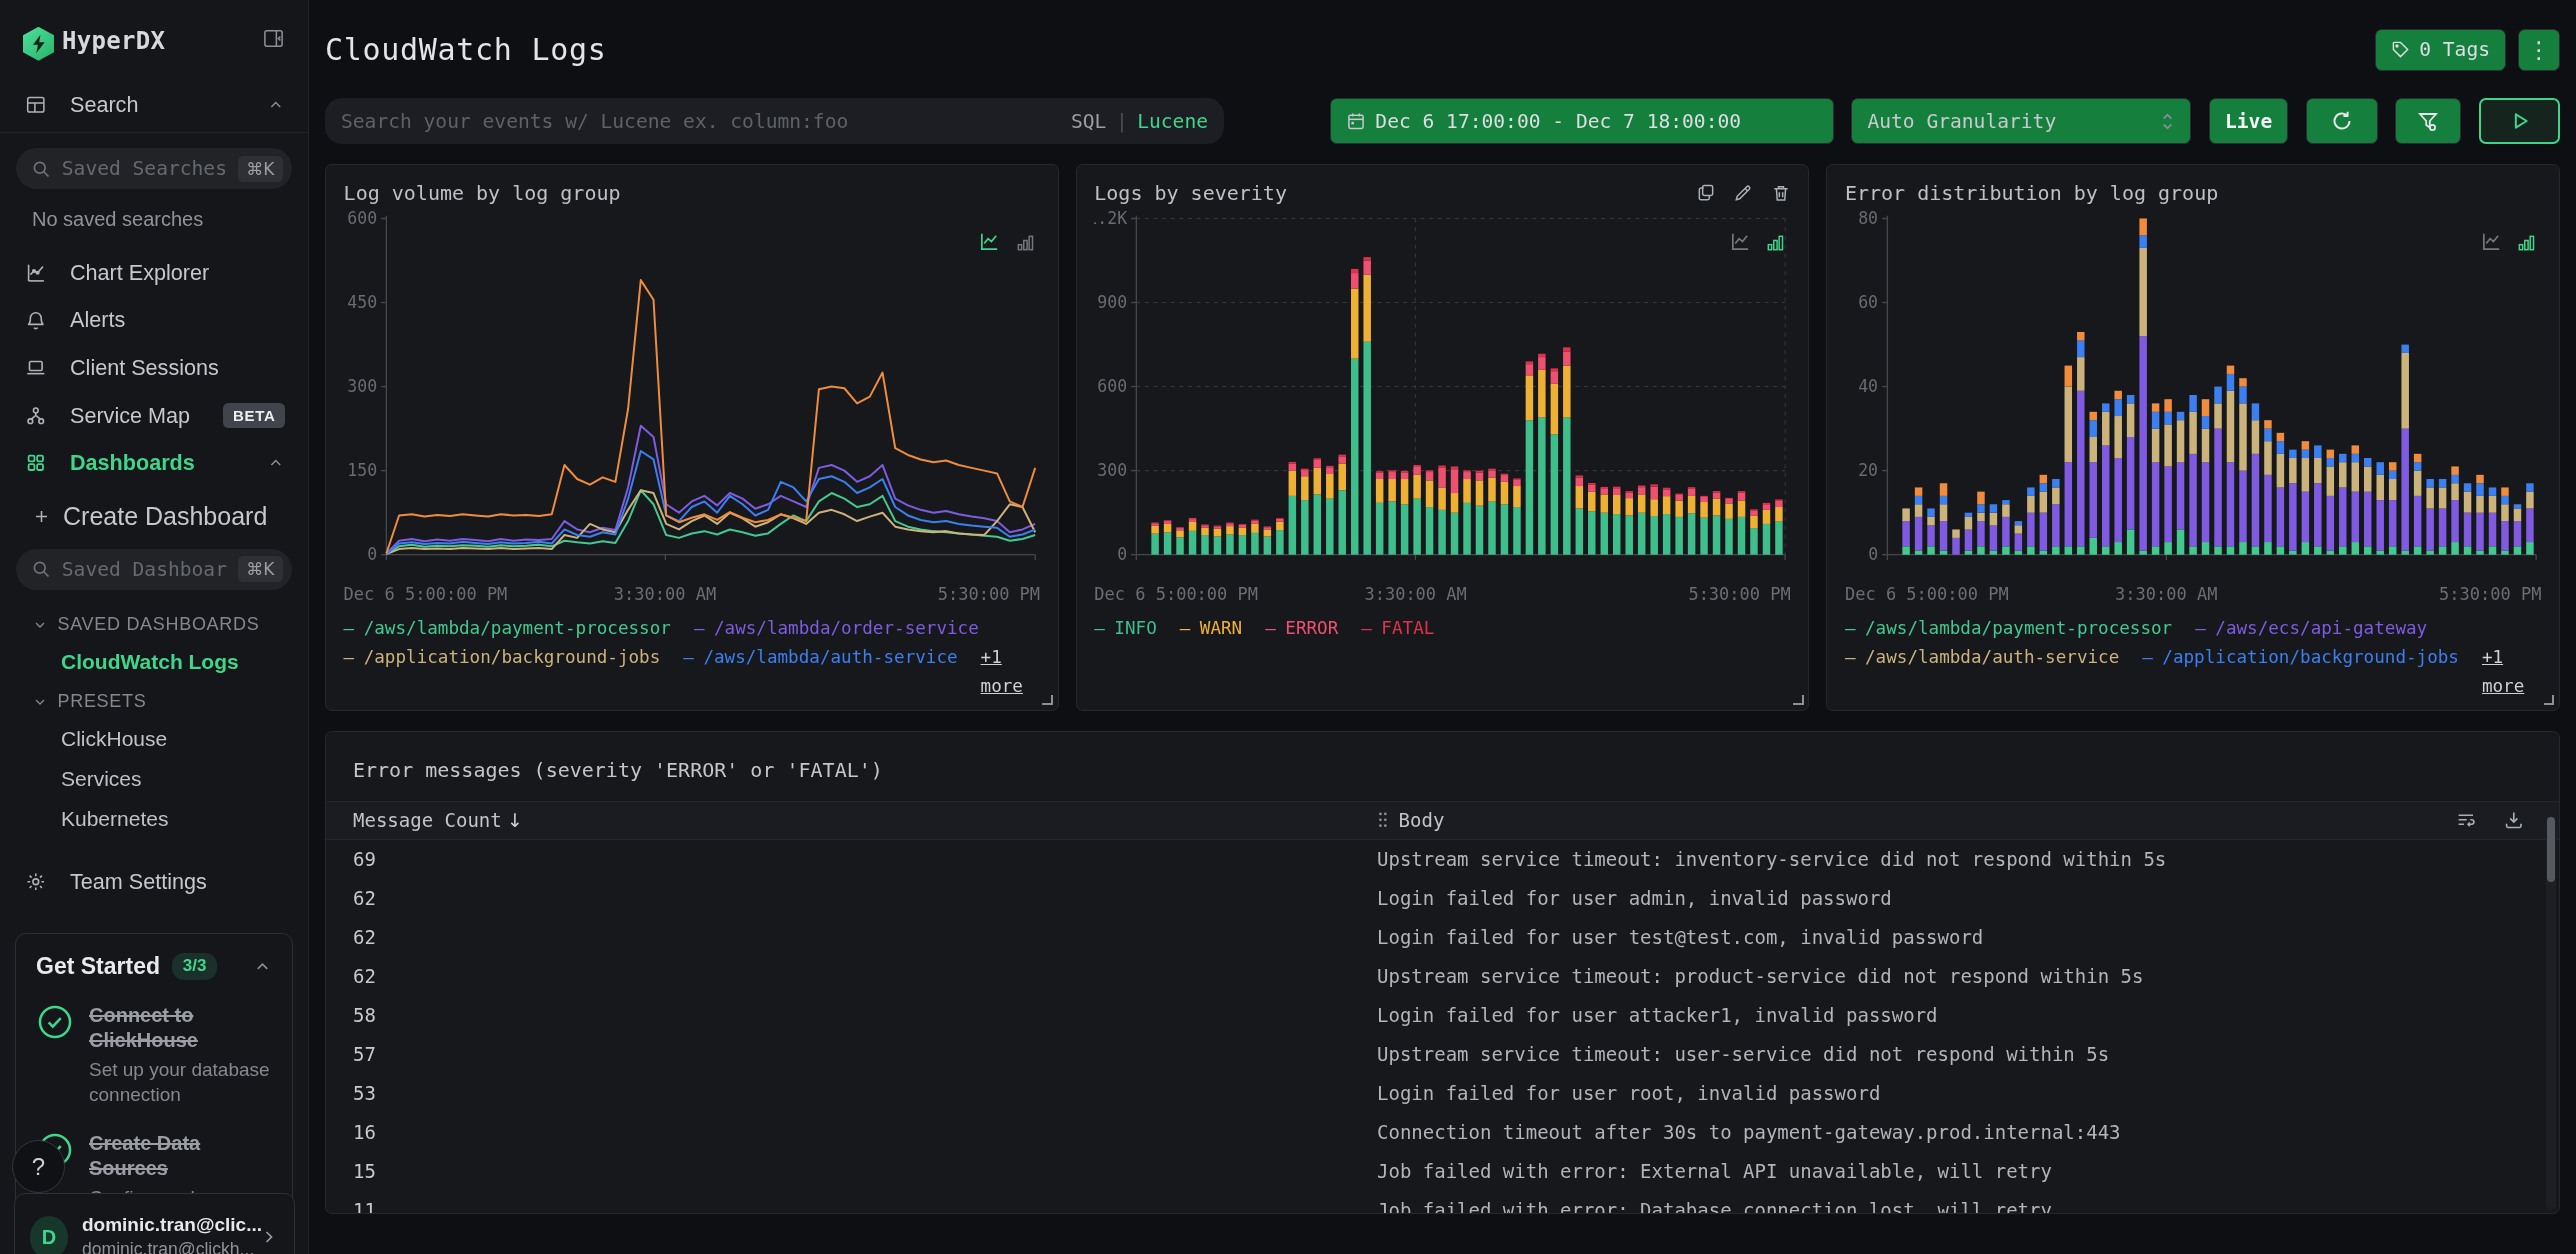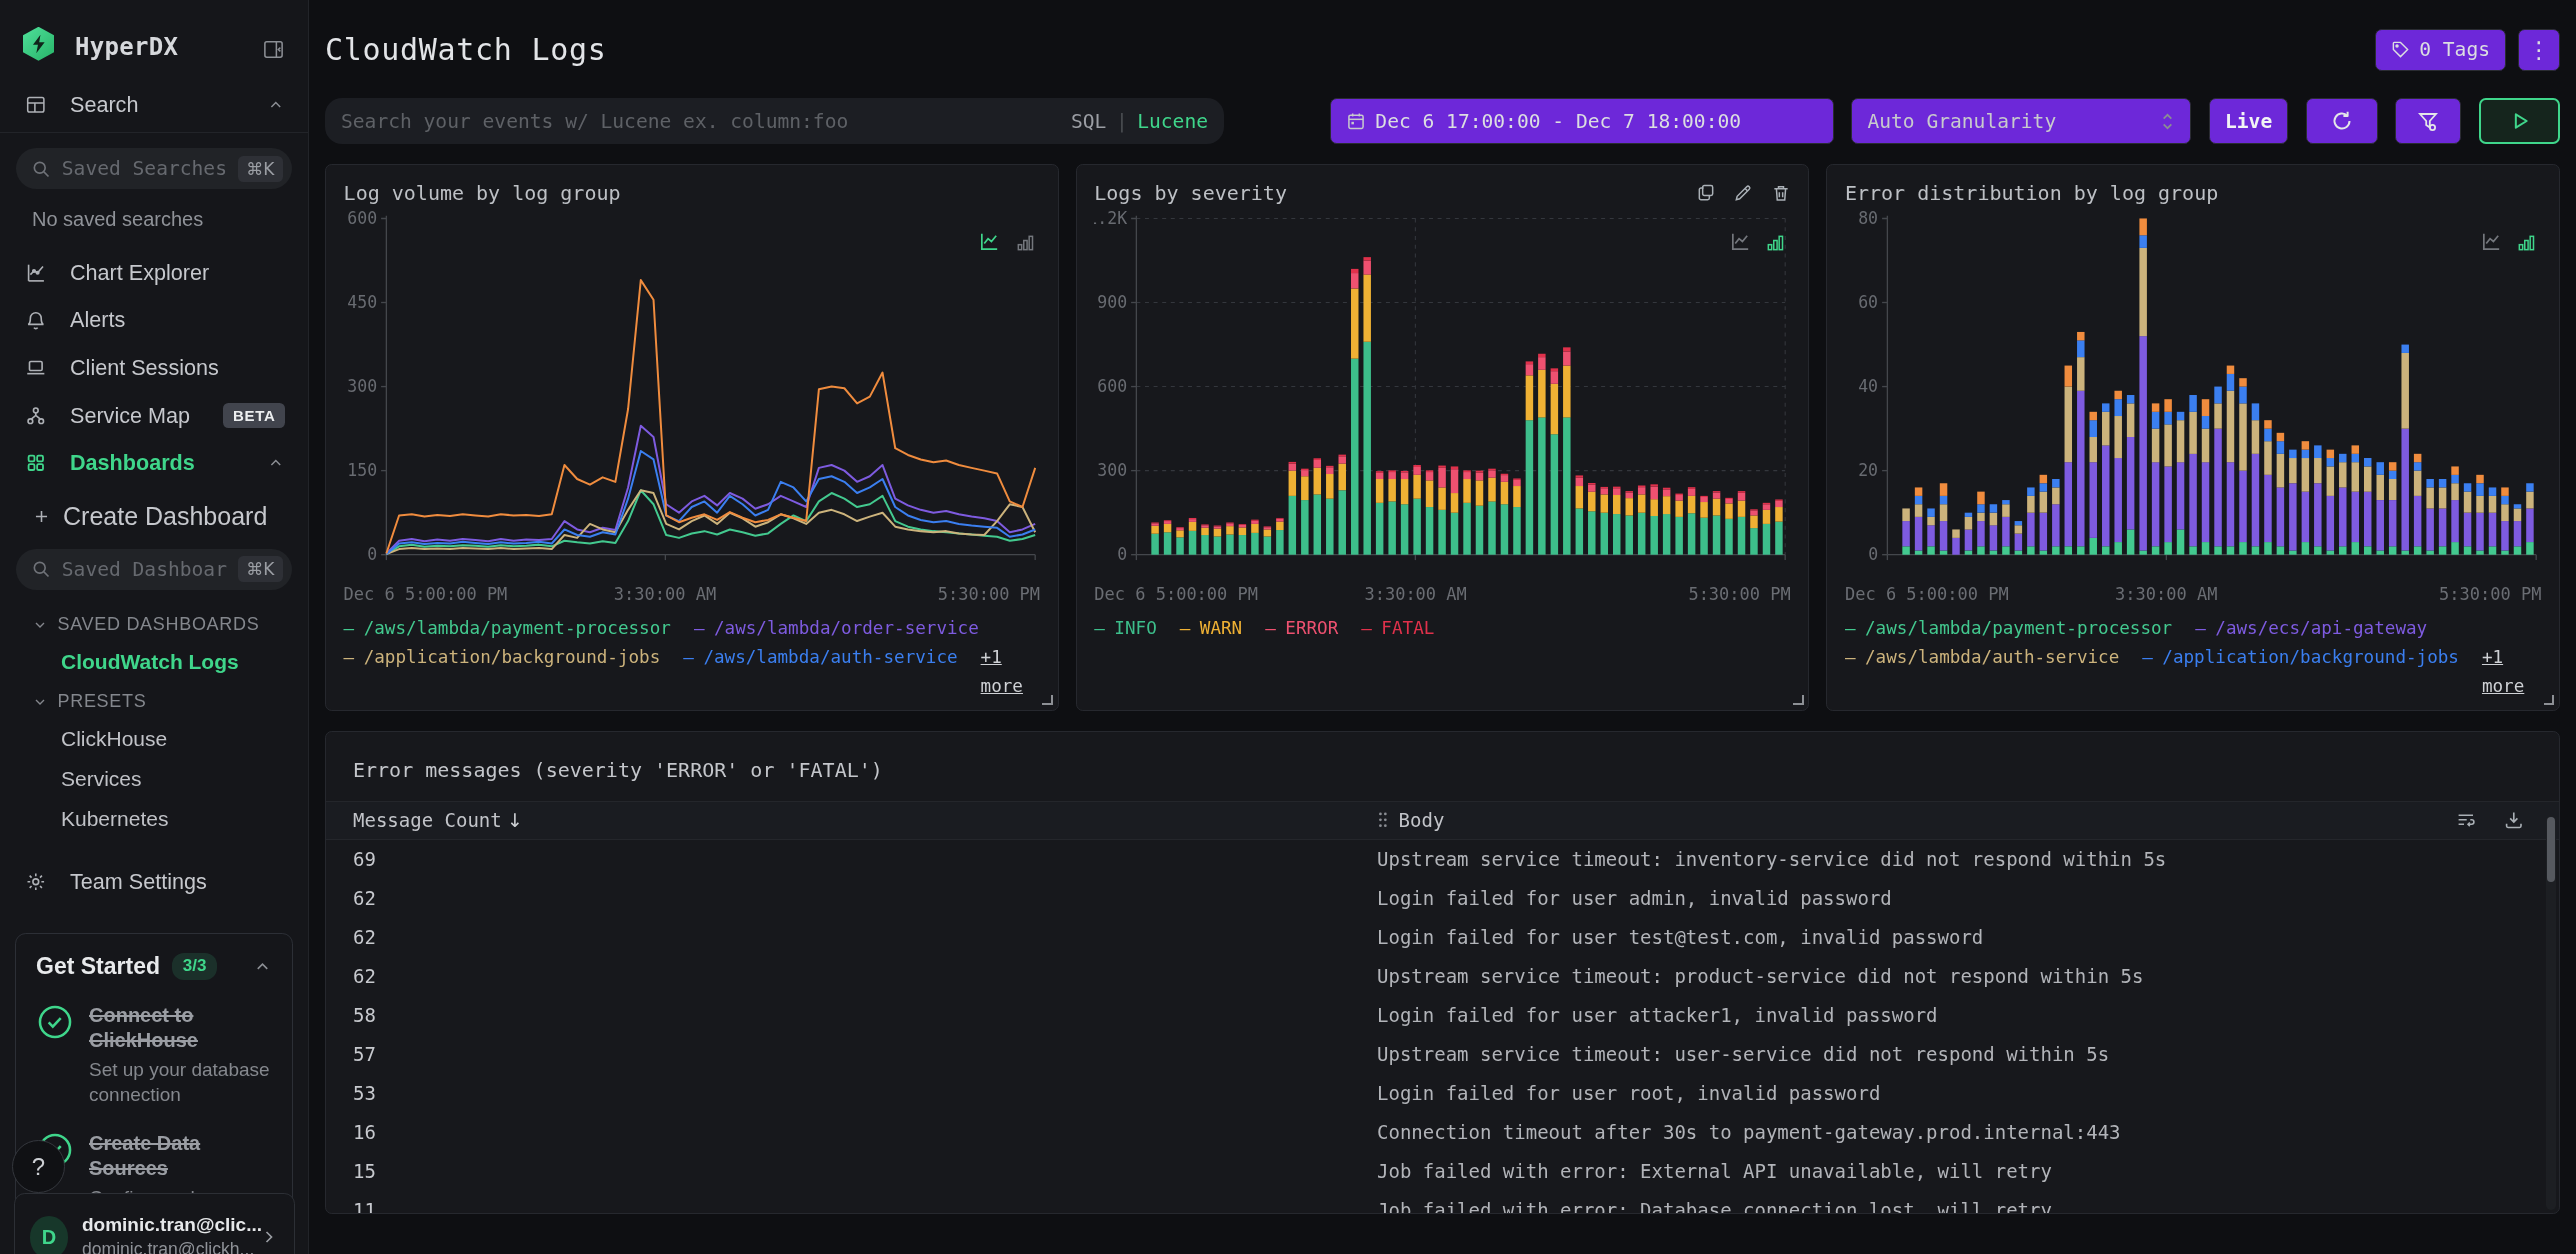--- a/index.html
+++ b/index.html
@@ -8,21 +8,21 @@
     --mut:#85888e; --faint:#62656b; --accent:#3fd68b; --axis:#44474c;
   }
   *{margin:0;padding:0;box-sizing:border-box}
   html,body{width:2576px;height:1254px;overflow:hidden;background:var(--bg);
     font-family:"Liberation Sans",sans-serif;color:var(--txt)}
   .mono{font-family:"DejaVu Sans Mono",monospace}
   svg{display:block}
   
   .sidebar{position:absolute;left:0;top:0;width:309px;height:1254px;background:var(--side);
     border-right:1.4px solid #222429;padding:20px 0 0 0;z-index:5}
-  .logo-row{display:flex;align-items:flex-end;gap:21px;padding:6.8px 23px 20px 23px}
+  .logo-row{display:flex;align-items:flex-start;gap:8px;padding:6.8px 23px 20px 23px}
   .logo-hex{width:31px;height:34px;background:linear-gradient(135deg,#4fe09a,#27b368);
     clip-path:polygon(50% 0,100% 25%,100% 75%,50% 100%,0 75%,0 25%);display:flex;align-items:center;justify-content:center}
   .brand{font-weight:bold;font-size:24px;letter-spacing:0.3px;font-family:"DejaVu Sans Mono",monospace}
   .collapse{margin-left:auto;color:#8c8f95}
   .nav-item{display:flex;align-items:center;gap:21px;padding:10.8px 23px;font-size:21.6px;color:#c6c8cd;cursor:pointer}
   .nav-item .ic{width:26px;display:flex;justify-content:center;color:#aeb1b6}
   .nav-item .chev{margin-left:auto;color:#8c8f95}
   .divider{border-bottom:1.4px solid #222429;margin:4px 0 15px 0}
   .pill{display:flex;align-items:center;gap:10.8px;background:var(--pill);border-radius:23px;
     height:41px;margin:0 16px 15px 16px;padding:0 9.5px 0 15px}
@@ -58,21 +58,21 @@
   .avatar{width:43px;height:43px;border-radius:50%;background:#17372a;color:var(--accent);
     font-weight:bold;font-size:20px;display:flex;align-items:center;justify-content:center}
   .u-name{font-size:19px;font-weight:bold;color:#e6e8ea}
   .u-mail{font-size:17.6px;color:#8f9298;margin-top:2.7px}
   .u-chev{margin-left:auto;color:#9b9ea4}
   
   .main{position:absolute;left:309px;top:0;right:0;bottom:0;padding:0 16px}
   .page-head{display:flex;align-items:center;margin-top:28px;height:43px}
   .page-title{font-size:30px;color:#e2e4e7;font-family:"DejaVu Sans Mono",monospace;letter-spacing:0.7px}
   .head-right{margin-left:auto;display:flex;gap:12px}
-  .btn{background:#6d28d9;border:1.4px solid #2a2c32;border-radius:6.8px;color:#dcdee1;
+  .btn{background:#15803d;border:1.4px solid #2a2c32;border-radius:6.8px;color:#dcdee1;
     display:flex;align-items:center;gap:9.5px;font-size:19.6px;font-family:"DejaVu Sans Mono",monospace;
     padding:0 15px;height:42px;cursor:pointer}
   .btn.icon-only{width:42px;justify-content:center;padding:0}
   .filter-row{display:flex;align-items:center;gap:17.6px;margin-top:27px}
   .search-box{flex:0 0 899px;display:flex;align-items:center;background:var(--input);
     border-radius:17px;height:46px;padding:0 16px}
   .search-box input{flex:1;background:transparent;border:none;outline:none;color:#c8cacd;
     font-size:19.6px;font-family:"DejaVu Sans Mono",monospace}
   .search-box input::placeholder{color:#5e6166}
   .lang{display:flex;gap:9.5px;font-size:19.6px}

